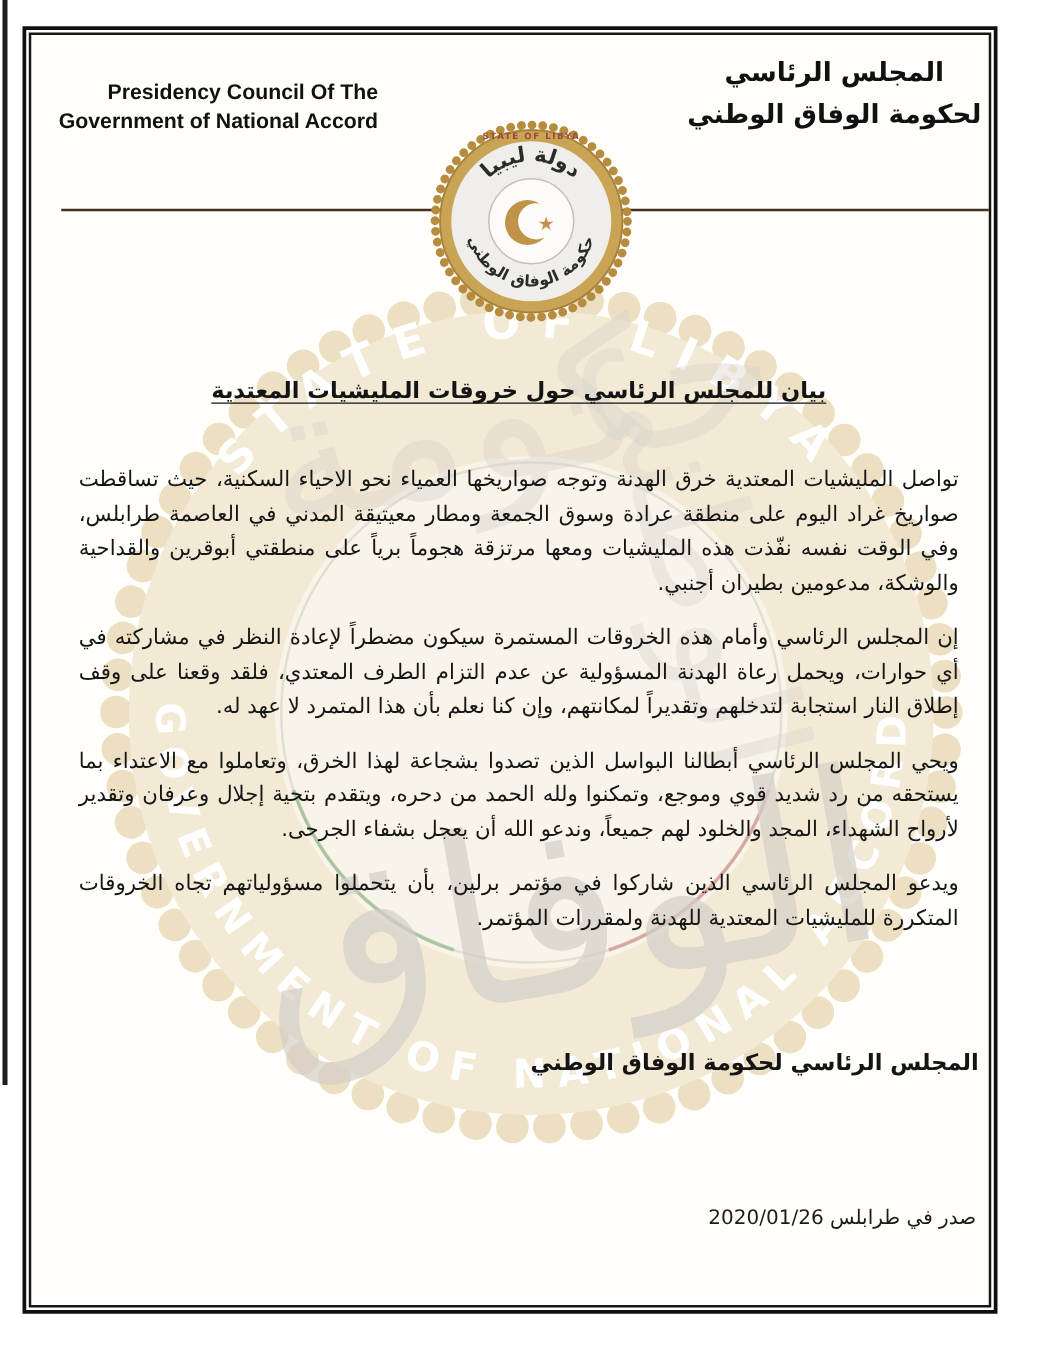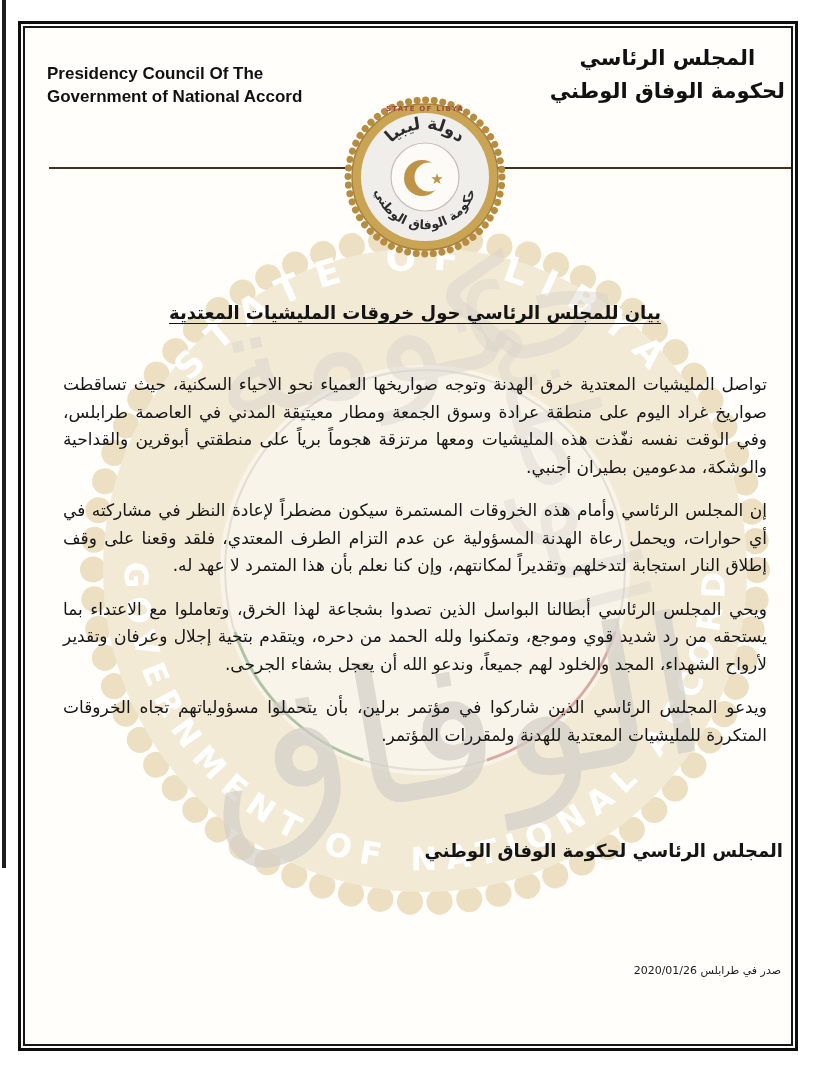--- a/index.html
+++ b/index.html
@@ -17,21 +17,21 @@
     outline:3px solid #0f0f0f;
     outline-offset:2px;
   }
   .scan-artifact{
     position:absolute;left:2px;top:0;width:4px;height:868px;
     background:#1d1d1d;z-index:9;
   }
   .hdr-en{
     position:absolute;left:22px;top:34px;z-index:4;
     font-family:"Liberation Sans",sans-serif;
-    font-weight:bold;font-size:17px;line-height:23px;color:#111;
+    font-weight:bold;font-size:17px;line-height:23px;color:#111;text-align:right;
   }
   .hdr-ar{
     position:absolute;right:6px;top:14px;z-index:4;
     direction:rtl;text-align:center;
     font-weight:bold;font-size:21px;line-height:33px;color:#111;
   }
   .rule{
     position:absolute;left:24px;top:139px;width:742px;height:2px;
     background:#46311c;z-index:1;
   }
@@ -56,21 +56,21 @@
     text-align:justify;color:#161616;
   }
   .signature{
     margin-top:91px;
     direction:rtl;text-align:right;padding-left:16px;
     font-size:18px;font-weight:bold;color:#141414;
   }
   .date-line{
     margin-top:103px;
     direction:rtl;text-align:right;padding-right:2px;
-    font-size:11px;color:#1a1a1a;
+    font-size:16px;color:#1a1a1a;
   }
 </style>
 </head>
 <body>
 
 <div class="scan-artifact"></div>
 
 <div class="page">
 
   <svg class="wm-svg" viewBox="-350 -350 700 700" aria-hidden="true">

